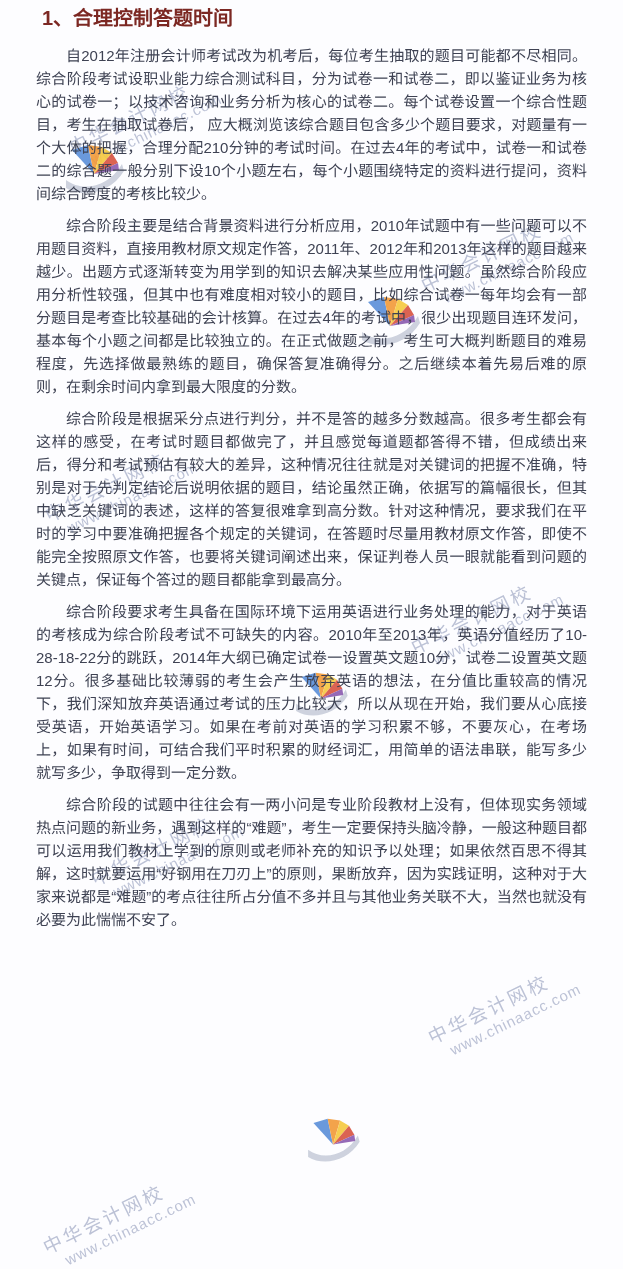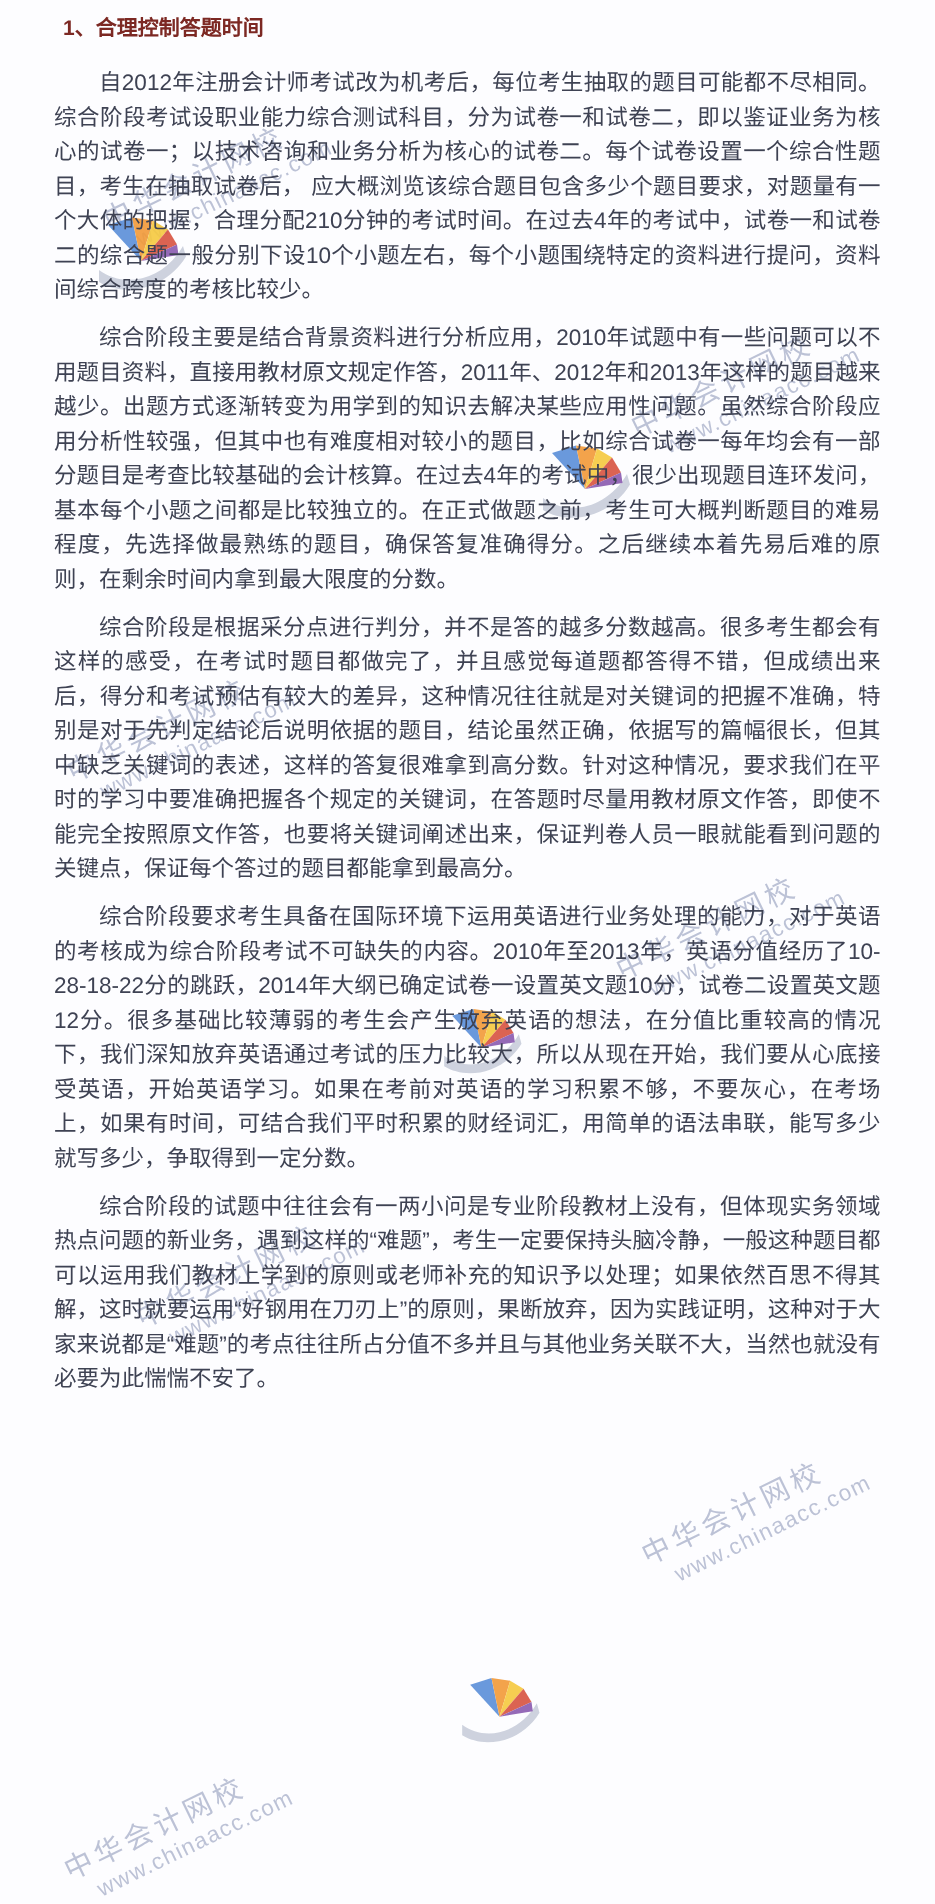--- a/index.html
+++ b/index.html
@@ -17,21 +17,21 @@
   .content{
     position:relative;
     z-index:1;
     padding:2px 36px 0 36px;
     color:#3e4253;
     font-size:15px;
     line-height:23px;
     text-align:justify;
   }
   .content h2{
-    font-size:14px;
+    font-size:20px;
     line-height:20px;
     font-weight:bold;
     color:#7c2823;
     margin:8px 0 16px 6px;
     text-align:left;
   }
   .content h2.first{margin-top:6px;}
   .content p{
     margin:9px 0;
     text-indent:2em;

